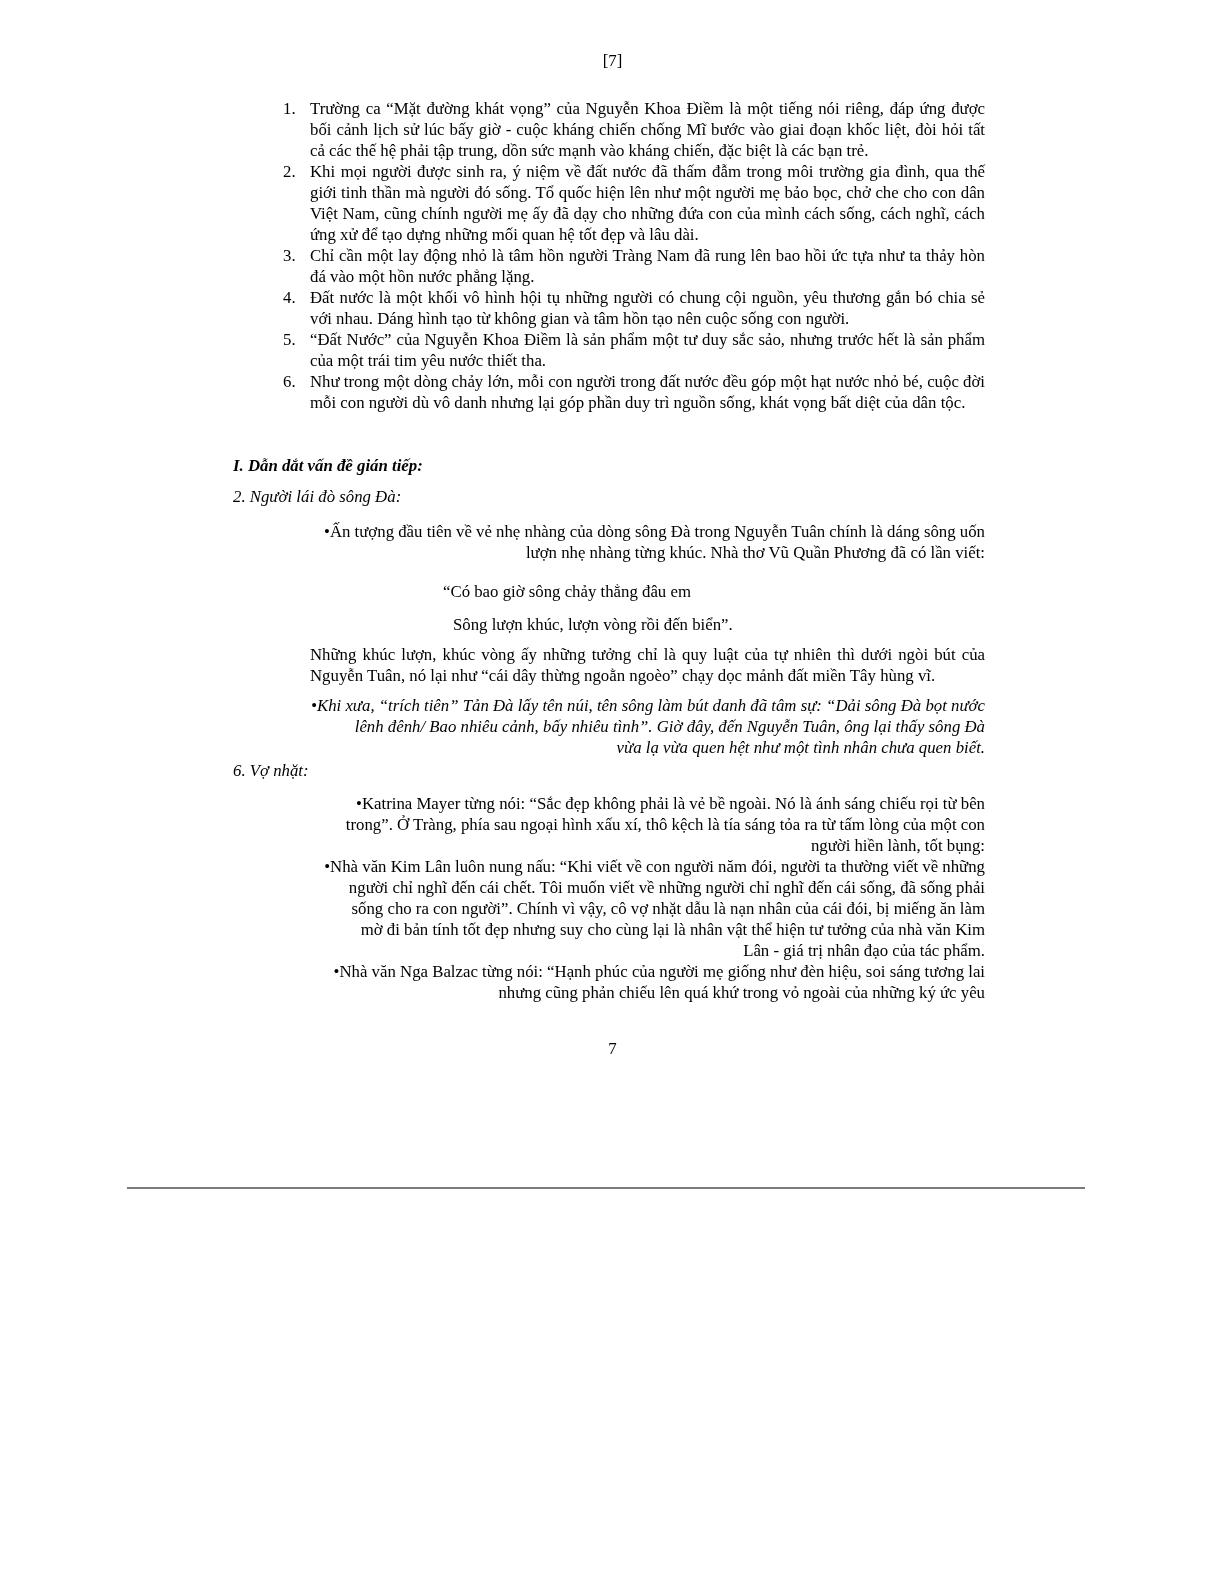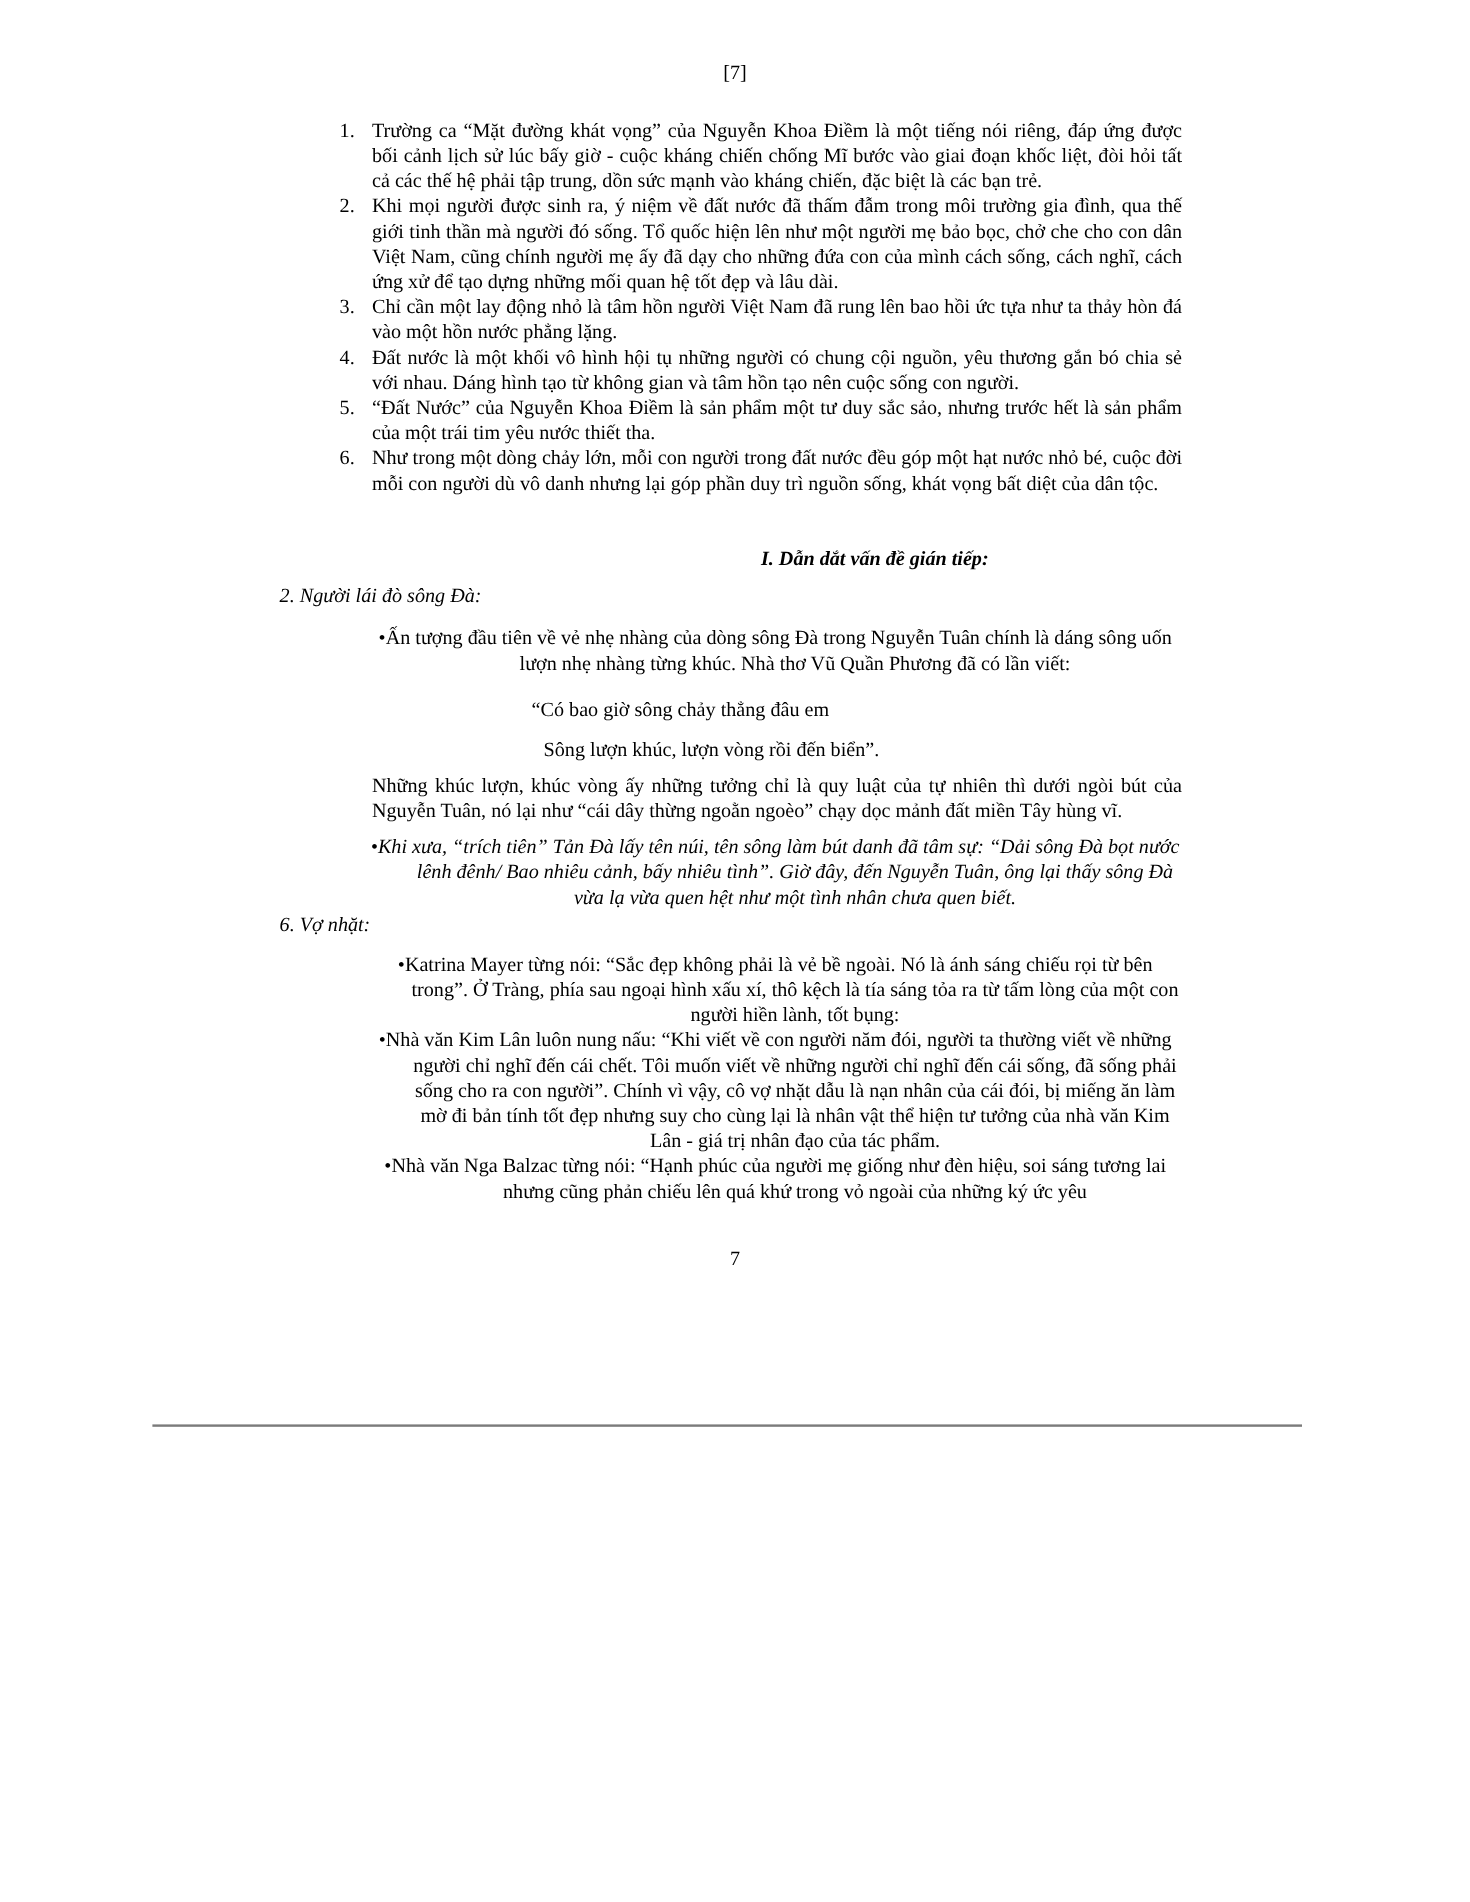--- a/index.html
+++ b/index.html
@@ -30,33 +30,32 @@
   .num-item .num {
     position: absolute;
     left: -27px;
     top: 0;
   }
   .section-heading {
     margin-top: 42px;
     margin-left: 233px;
     font-weight: bold;
     font-style: italic;
-    text-align: center;
   }
   .subsection-title {
     margin-left: 233px;
     font-style: italic;
   }
   .sub-2 { margin-top: 10px; }
   .sub-3 { margin-top: 2px; }
   .bullet-item {
     margin-left: 340px;
     width: 645px;
     text-indent: -33px;
-    text-align: center;
+    text-align: right;
   }
   .bullet-a { margin-top: 14px; }
   .bullet-b { margin-top: 9px; font-style: italic; }
   .bullet-c { margin-top: 12px; }
   .poem-line-1 {
     margin-top: 18px;
     margin-left: 443px;
   }
   .poem-line-2 {
     margin-top: 12px;
@@ -93,21 +92,21 @@
     <div class="num-item">
       <span class="num">1.</span>
       <span>Trường ca “Mặt đường khát vọng” của Nguyễn Khoa Điềm là một tiếng nói riêng, đáp ứng được bối cảnh lịch sử lúc bấy giờ - cuộc kháng chiến chống Mĩ bước vào giai đoạn khốc liệt, đòi hỏi tất cả các thế hệ phải tập trung, dồn sức mạnh vào kháng chiến, đặc biệt là các bạn trẻ.</span>
     </div>
     <div class="num-item">
       <span class="num">2.</span>
       <span>Khi mọi người được sinh ra, ý niệm về đất nước đã thấm đẫm trong môi trường gia đình, qua thế giới tinh thần mà người đó sống. Tổ quốc hiện lên như một người mẹ bảo bọc, chở che cho con dân Việt Nam, cũng chính người mẹ ấy đã dạy cho những đứa con của mình cách sống, cách nghĩ, cách ứng xử để tạo dựng những mối quan hệ tốt đẹp và lâu dài.</span>
     </div>
     <div class="num-item">
       <span class="num">3.</span>
-      <span>Chỉ cần một lay động nhỏ là tâm hồn người Việt Nam đã rung lên bao hồi ức tựa như ta thảy hòn đá vào một hồn nước phẳng lặng.</span>
+      <span>Chỉ cần một lay động nhỏ là tâm hồn người Tràng Nam đã rung lên bao hồi ức tựa như ta thảy hòn đá vào một hồn nước phẳng lặng.</span>
     </div>
     <div class="num-item">
       <span class="num">4.</span>
       <span>Đất nước là một khối vô hình hội tụ những người có chung cội nguồn, yêu thương gắn bó chia sẻ với nhau. Dáng hình tạo từ không gian và tâm hồn tạo nên cuộc sống con người.</span>
     </div>
     <div class="num-item">
       <span class="num">5.</span>
       <span>“Đất Nước” của Nguyễn Khoa Điềm là sản phẩm một tư duy sắc sảo, nhưng trước hết là sản phẩm của một trái tim yêu nước thiết tha.</span>
     </div>
     <div class="num-item">

